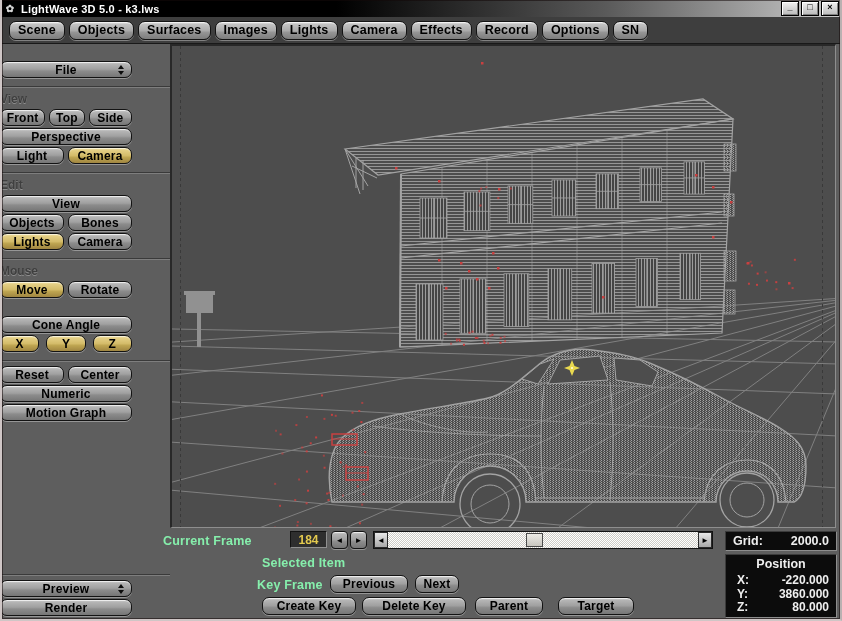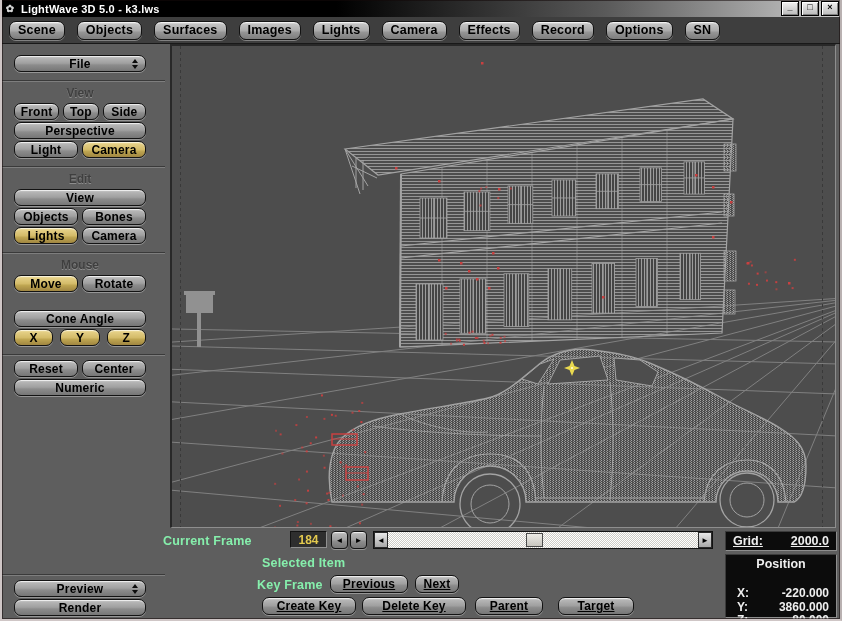--- a/index.html
+++ b/index.html
@@ -17,78 +17,78 @@
     background:linear-gradient(to right,#000 0%,#000 40%,#5a5a5a 72%,#cccccc 100%);
     color:#fff;display:flex;align-items:center;gap:5px;padding-left:4px;
     font-size:11px;font-weight:bold;letter-spacing:.2px;z-index:10;}
   .app-icon{width:12px;height:12px;display:inline-block;color:#d8d8d8;font-size:10px;line-height:12px;text-align:center;}
   .win-controls{margin-left:auto;display:flex;gap:2px;padding-right:3px;}
   .win-btn{width:16px;height:13px;background:linear-gradient(#f2f2f2,#b9b9b9);
     border:1px solid #000;box-shadow:inset 1px 1px 0 #fff,inset -1px -1px 0 #808080;
     color:#000;font-size:9px;line-height:10px;text-align:center;font-weight:bold;cursor:default;}
   
   .menubar{position:absolute;left:0;top:17px;right:0;height:26px;background:#3e3e3e;
-    border-bottom:1px solid #191919;display:flex;align-items:center;gap:12px;padding-left:9px;z-index:9;}
+    border-bottom:1px solid #191919;display:flex;align-items:center;gap:4px;padding-left:9px;z-index:9;}
   
   .btn{
     background:linear-gradient(#e2e2e2 0%,#b6b6b6 12%,#a0a0a0 48%,#8c8c8c 60%,#767676 100%);
     border:1px solid #131313;border-radius:7px;
     box-shadow:0 1px 0 rgba(255,255,255,.35),inset 0 1px 0 rgba(255,255,255,.55);
     color:#000;font-weight:bold;font-size:12px;letter-spacing:.2px;
     display:flex;align-items:center;justify-content:center;
     height:17px;box-sizing:border-box;cursor:default;white-space:nowrap;}
   .menubar .btn{height:19px;padding:0 8px;font-size:12.5px;
     background:linear-gradient(#eaeaea 0%,#c2c2c2 14%,#ababab 50%,#949494 62%,#7d7d7d 100%);}
   .btn.active{background:linear-gradient(#f4e8b2 0%,#e4cf85 14%,#d4bc6a 50%,#bda450 64%,#a08641 100%);}
   
   .sidebar{position:absolute;left:0;top:43px;width:160px;bottom:3px;
-    display:flex;flex-direction:column;align-items:center;padding-top:12px;box-sizing:border-box;z-index:5;}
+    display:flex;flex-direction:column;padding-top:18px;box-sizing:border-box;z-index:5;}
   .sep{width:170px;height:0;border-top:1px solid #3a3a3a;border-bottom:1px solid #7e7e7e;margin:6px 0 4px;}
   .sec-label{font-size:12px;font-weight:bold;color:#3f3f3f;text-shadow:0 1px 0 #8d8d8d;margin:0 0 3px;}
   .srow{display:flex;gap:4px;width:132px;margin-bottom:2px;}
   .srow .btn{flex:1;}
   .btn.w-front{flex:1.15}.btn.w-top{flex:.9}.btn.w-side{flex:1.1}
   .dropdown{position:relative;}
   .spinner{position:absolute;right:7px;top:50%;transform:translateY(-50%);display:flex;flex-direction:column;align-items:center;}
   .spin-up{width:0;height:0;border-left:3.5px solid transparent;border-right:3.5px solid transparent;border-bottom:4.5px solid #0c0c0c;margin-bottom:2px;}
   .spin-down{width:0;height:0;border-left:3.5px solid transparent;border-right:3.5px solid transparent;border-top:4.5px solid #0c0c0c;}
   .flex-push{flex:1;}
   
   .viewport{position:absolute;left:170px;top:44px;width:666px;height:484px;box-sizing:border-box;
     background:#4d4d4d;border-top:2px solid #282828;border-left:2px solid #282828;
     border-right:1px solid #8e8e8e;border-bottom:1px solid #8e8e8e;z-index:4;}
   .viewport svg{display:block;}
   
   .bottom-panel{position:absolute;left:160px;top:528px;width:682px;height:92px;z-index:6;font-weight:bold;}
   .bp-label{position:absolute;font-size:12.5px;color:#86efac;letter-spacing:.2px;}
-  .bp-btn{position:absolute;height:18px;text-decoration:underline;}
+  .bp-btn{position:absolute;height:18px;}
   .frame-field{position:absolute;left:130px;top:3px;width:37px;height:17px;background:#2e2e2e;
     border-top:1px solid #121212;border-left:1px solid #121212;
     border-bottom:1px solid #909090;border-right:1px solid #909090;
     color:#e3c94e;font-size:12px;line-height:17px;text-align:center;box-sizing:border-box;}
   .stepper{position:absolute;top:3px;width:17px;height:18px;border-radius:4px;font-size:8px;padding:0;}
   .slider{position:absolute;left:213px;top:3px;width:340px;height:18px;box-sizing:border-box;
     border:1px solid #121212;background:#fff;
     background-image:linear-gradient(45deg,#cfcdc6 25%,transparent 25%,transparent 75%,#cfcdc6 75%),
                      linear-gradient(45deg,#cfcdc6 25%,transparent 25%,transparent 75%,#cfcdc6 75%);
     background-size:2px 2px;background-position:0 0,1px 1px;}
   .sl-arrow{position:absolute;top:0;width:14px;height:16px;display:flex;align-items:center;justify-content:center;
     font-size:8px;background:linear-gradient(#e8e8e8,#a8a8a8);border:1px solid #2a2a2a;box-sizing:border-box;color:#000;}
   .sl-arrow.left{left:0;}.sl-arrow.right{right:0;}
   .sl-handle{position:absolute;left:152px;top:1px;width:17px;height:14px;
     background:linear-gradient(#ecebe6,#c8c6bf);border:1px solid #4a4a4a;box-sizing:border-box;}
   .dd-selected{position:absolute;left:206px;top:25px;width:270px;}
   .grid-box{position:absolute;left:565px;top:3px;width:112px;height:20px;background:#0c0c0c;
     border-top:1px solid #3c3c3c;border-left:1px solid #3c3c3c;border-bottom:1px solid #8e8e8e;border-right:1px solid #8e8e8e;
     color:#efefef;font-size:12.5px;display:flex;align-items:center;justify-content:space-between;
-    padding:0 7px;box-sizing:border-box;text-decoration:underline;}
+    padding:0 7px;box-sizing:border-box;}
   .pos-panel{position:absolute;left:565px;top:26px;width:112px;height:64px;background:#0c0c0c;
     border-top:1px solid #3c3c3c;border-left:1px solid #3c3c3c;border-bottom:1px solid #8e8e8e;border-right:1px solid #8e8e8e;
     color:#efefef;font-size:12px;box-sizing:border-box;padding-top:2px;}
-  .pos-title{text-align:center;margin-bottom:16px;font-size:12.5px;}
+  .pos-title{text-align:center;margin-bottom:3px;font-size:12.5px;}
   .pos-row{display:flex;justify-content:space-between;padding:0 7px 0 11px;line-height:13.5px;}
 </style>
 </head>
 <body>
 
 <div class="frame"></div>
 
 <div class="titlebar">
   <span class="app-icon">✿</span>
   <span>LightWave 3D 5.0 - k3.lws</span>
@@ -164,20 +164,23 @@
     <div class="btn active">Y</div>
     <div class="btn active">Z</div>
   </div>
   <div class="sep"></div>
   <div class="srow">
     <div class="btn">Reset</div>
     <div class="btn">Center</div>
   </div>
   <div class="srow">
       <div class="btn">Numeric</div>
+    </div>
+  <div class="srow">
+      <div class="btn">Motion Graph</div>
     </div>
   <div class="flex-push"></div>
   <div class="sep"></div>
   <div class="srow">
     <div class="btn dropdown">
       <span>Preview</span>
       <span class="spinner">
           <i class="spin-up"></i>
           <i class="spin-down"></i>
         </span>

